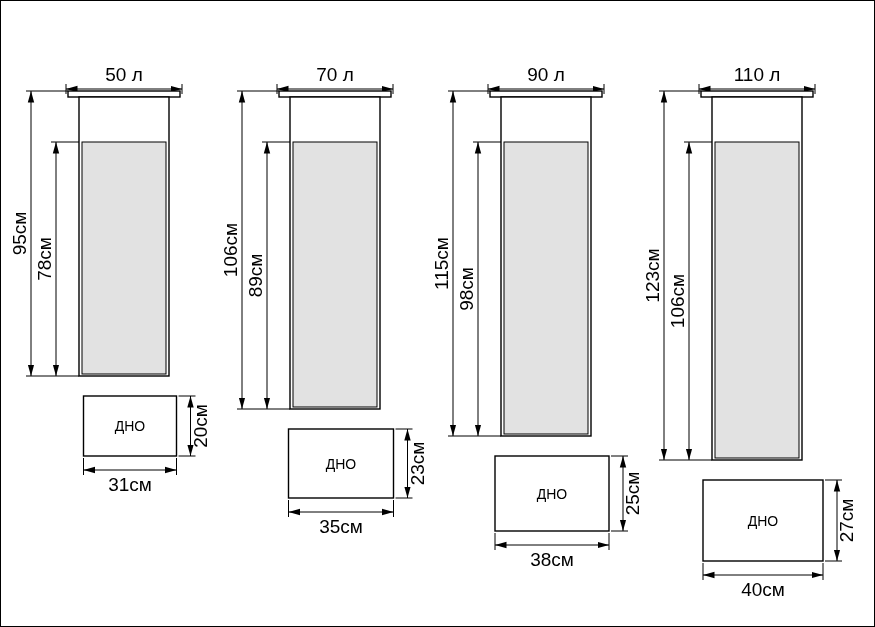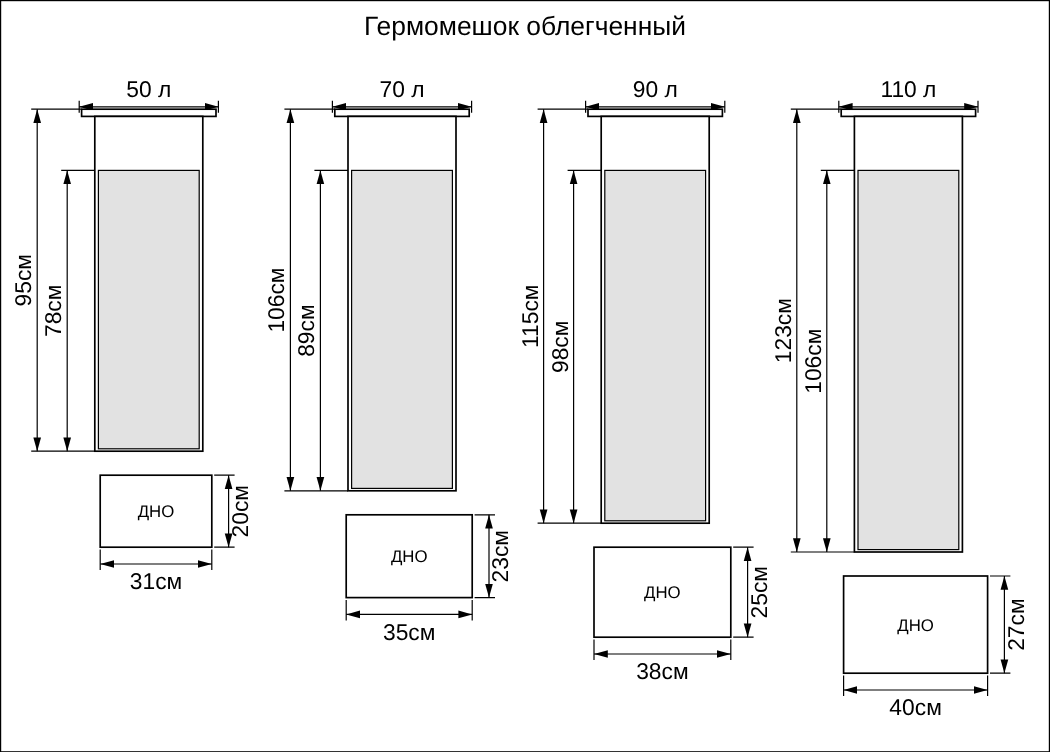--- a/index.html
+++ b/index.html
@@ -16,21 +16,20 @@
     text-align:center;font-size:22px;color:#000;
     z-index:2;
   }
   #diagram-svg{position:absolute;top:0;left:0;}
   text{font-family:"Liberation Sans", sans-serif;}
 </style>
 </head>
 <body>
 
 <div class="canvas">
-  <div class="title">Гермомешок облегченный</div>
   <svg id="diagram-svg" width="873" height="625">
       <defs>
         <marker id="arr" markerWidth="12" markerHeight="9" refX="11.5" refY="4.5" orient="auto-start-reverse" markerUnits="userSpaceOnUse">
           <path d="M11.5,4.5 L0,1.3 L0,7.7 Z" fill="#000000"></path>
         </marker>
       </defs>
       <g>
         <line x1="65" y1="83" x2="65" y2="93" stroke="#000000" stroke-width="1"></line>
         <line x1="181" y1="83" x2="181" y2="93" stroke="#000000" stroke-width="1"></line>
         <line x1="65" y1="88" x2="181" y2="88" stroke="#000000" stroke-width="1" marker-start="url(#arr)" marker-end="url(#arr)"></line>

